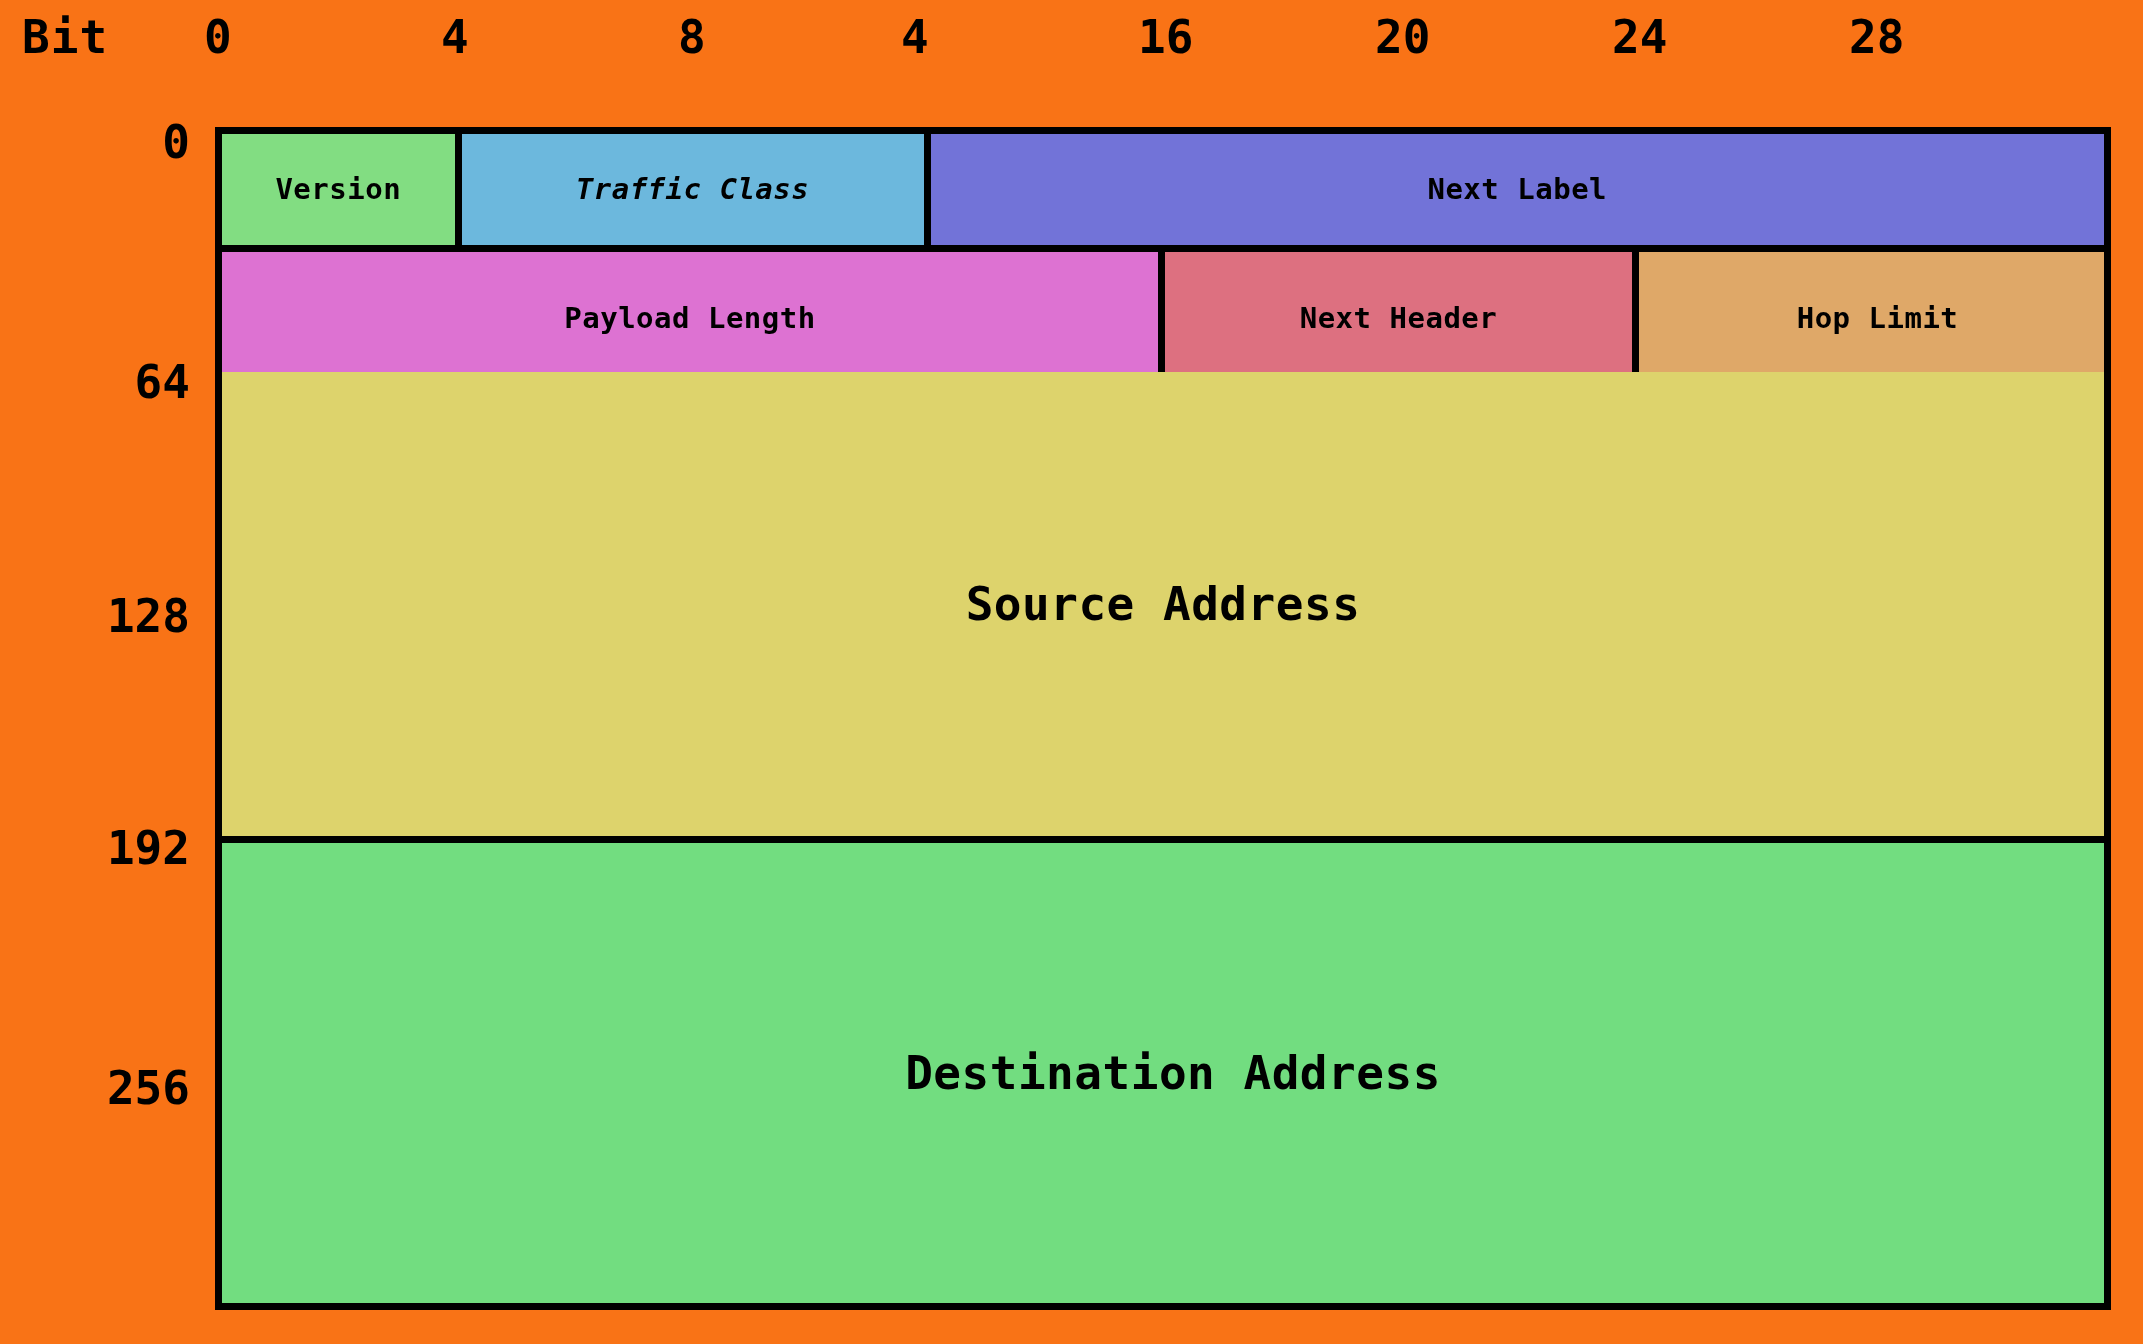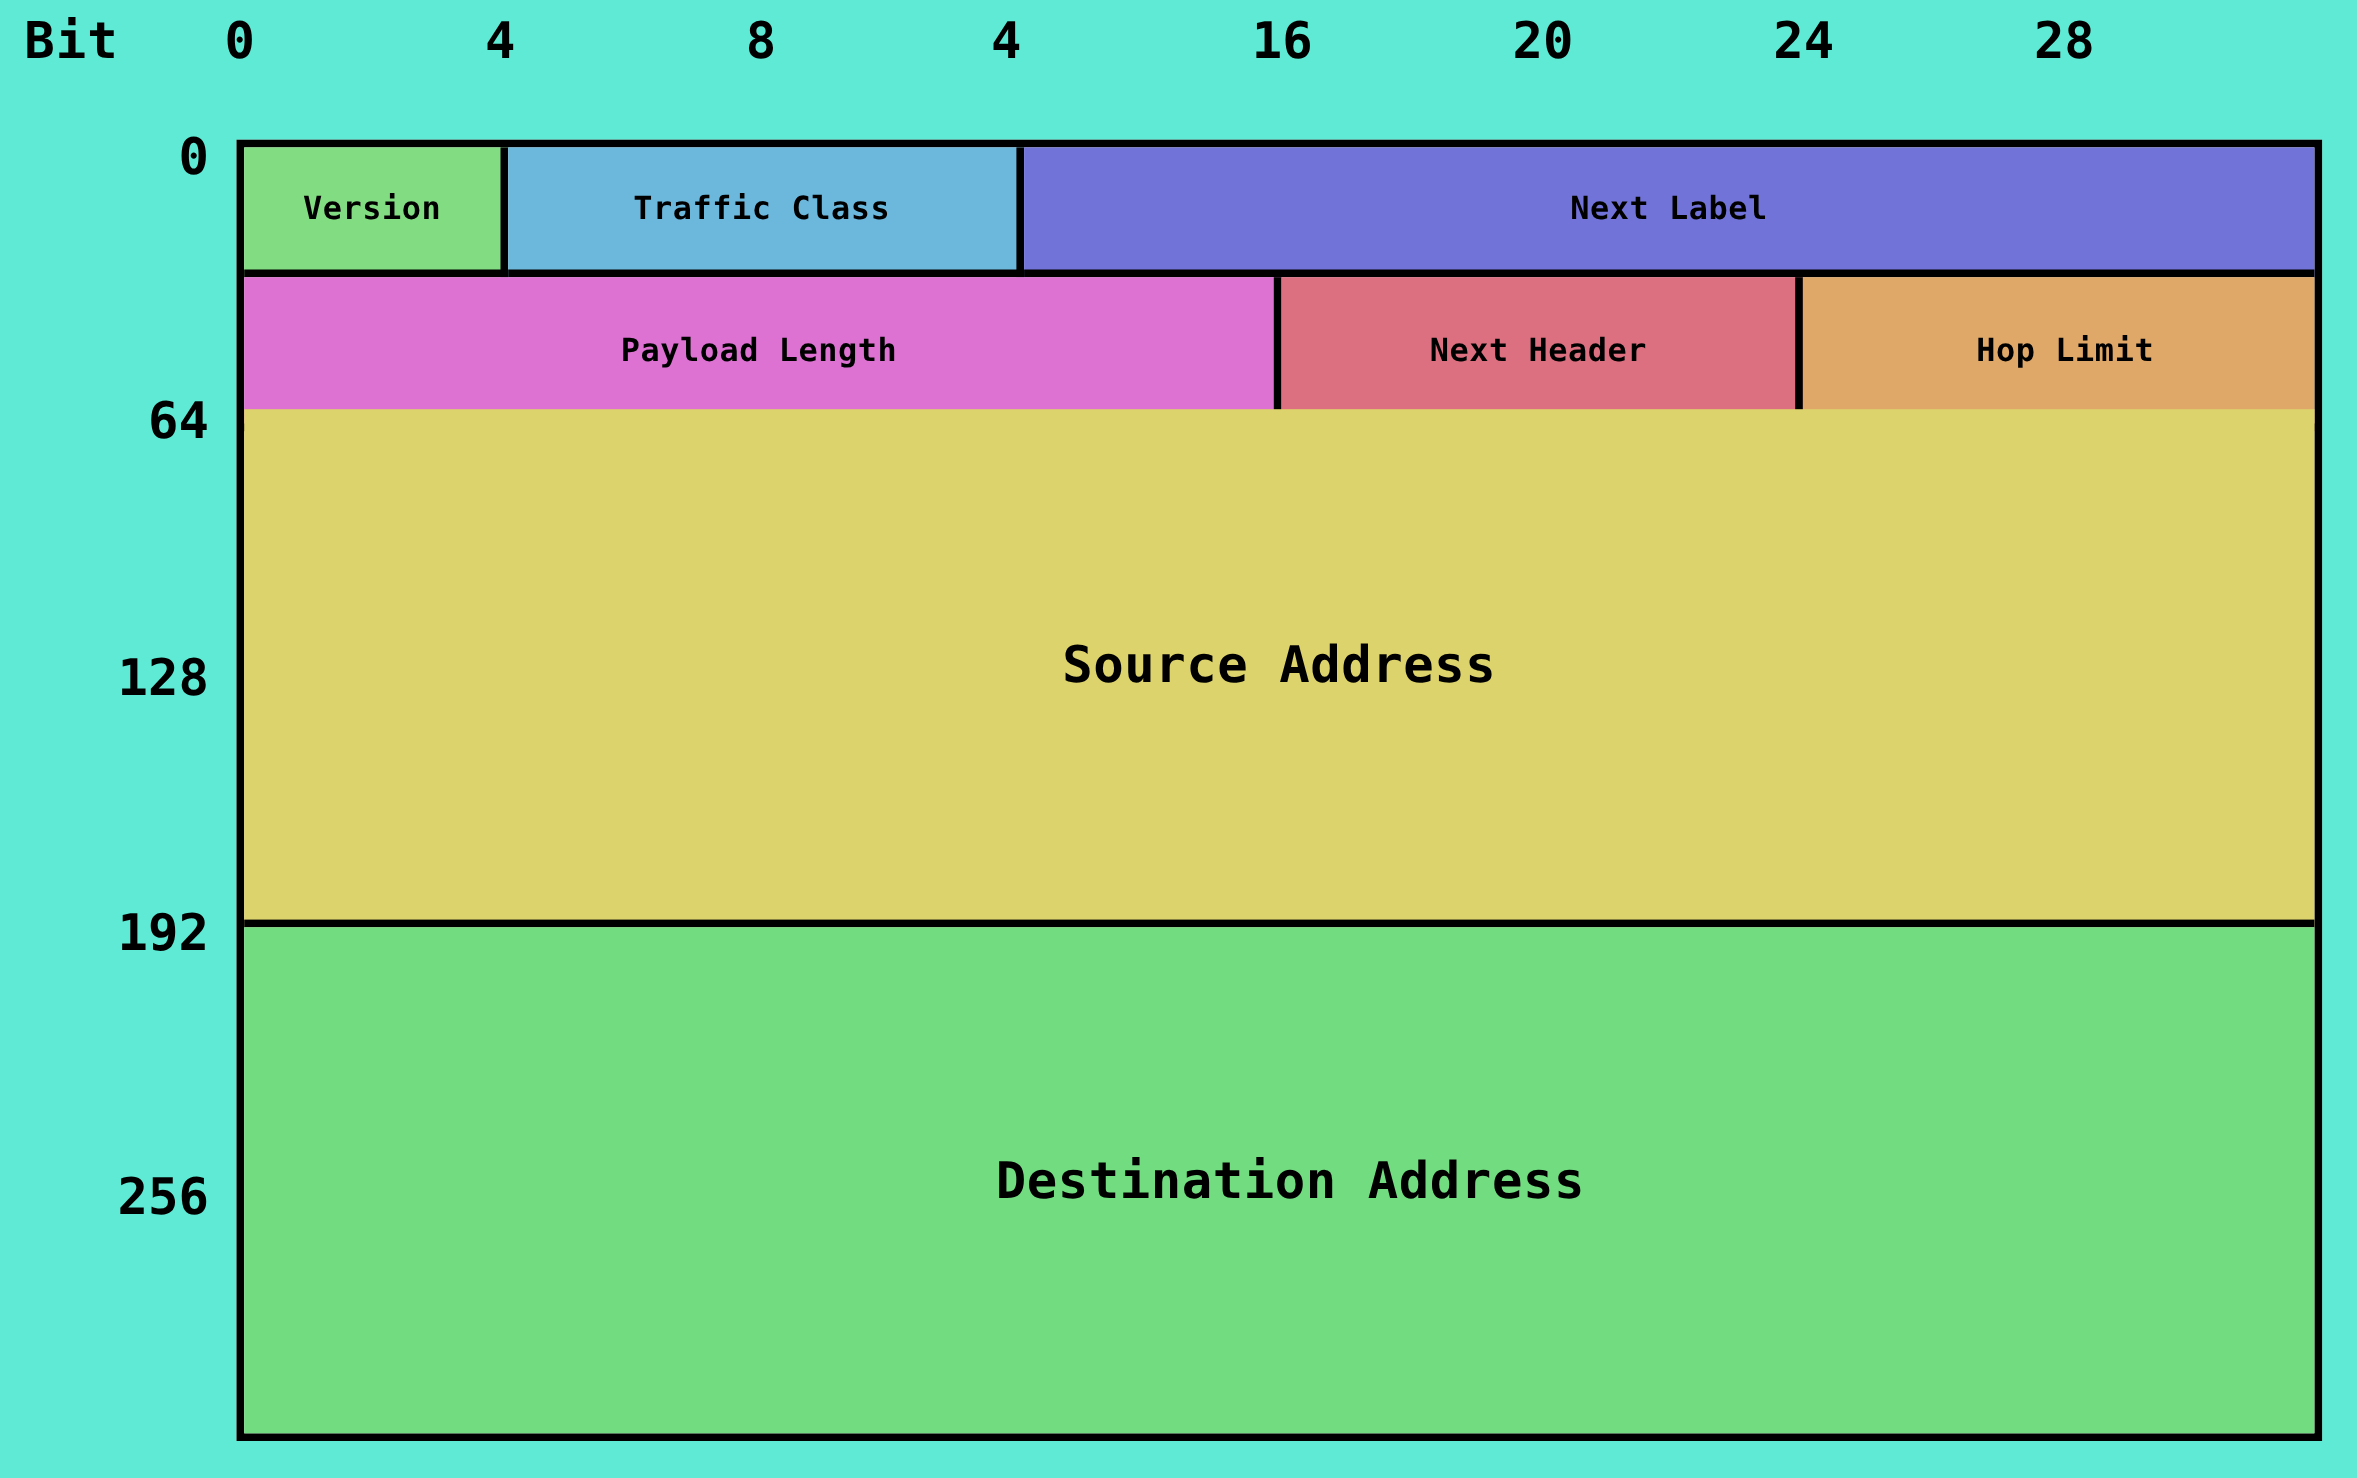--- a/index.html
+++ b/index.html
@@ -5,21 +5,21 @@
 <style>
   html, body {
     margin: 0;
     padding: 0;
     background: #ffffff;
   }
   #canvas {
     position: relative;
     width: 2143px;
     height: 1344px;
-    background: #5eead4;
+    background: #f97316;
     font-family: "DejaVu Sans Mono", "Liberation Mono", monospace;
     overflow: hidden;
   }
 
   
   .axis-title {
     position: absolute;
     left: 22px;
     top: 8px;
     font-size: 46px;
@@ -120,21 +120,21 @@
   <div class="offset-label" style="top:588px;">128</div>
   <div class="offset-label" style="top:820px;">192</div>
   <div class="offset-label" style="top:1060px;">256</div>
 
   <div id="table">
 
     <div class="row" style="top:0px; height:118px;">
       <div class="cell" style="width:240px;  background:#82dd82;">
         <span class="cell-label">Version</span>
       </div>
-      <div class="cell" style="width:470px;  background:#6cb8dd;">
+      <div class="cell" style="width:470px;  background:#6cb8dd;font-style:italic;">
         <span class="cell-label">Traffic Class</span>
       </div>
       <div class="cell" style="width:1176px; background:#7273d8;">
         <span class="cell-label">Next Label</span>
       </div>
     </div>
 
     <div class="row" style="top:118px; height:140px;">
       <div class="cell" style="width:945px; background:#dd72d2;">
         <span class="cell-label">Payload Length</span>

